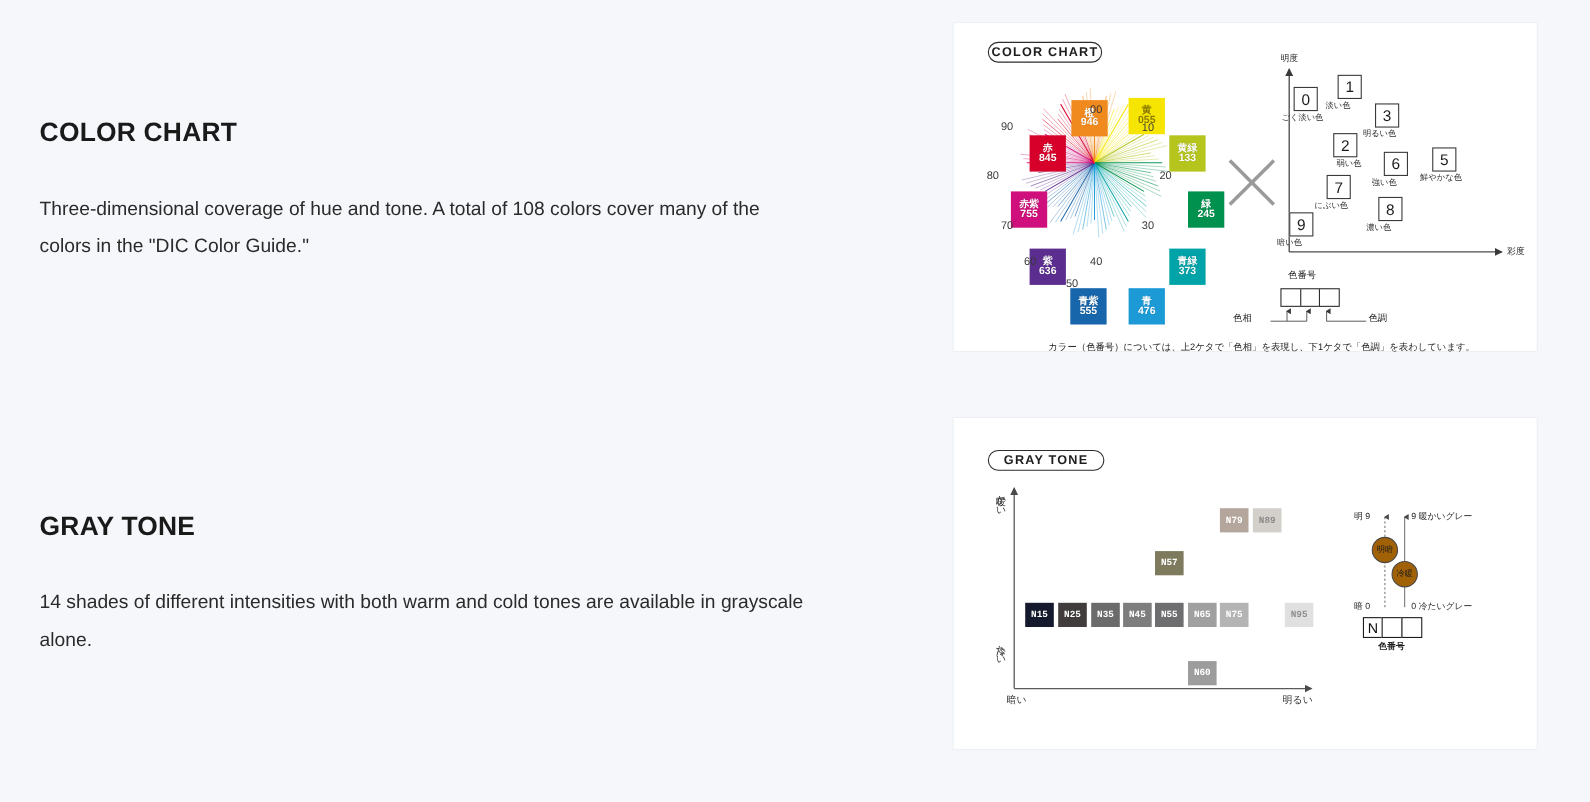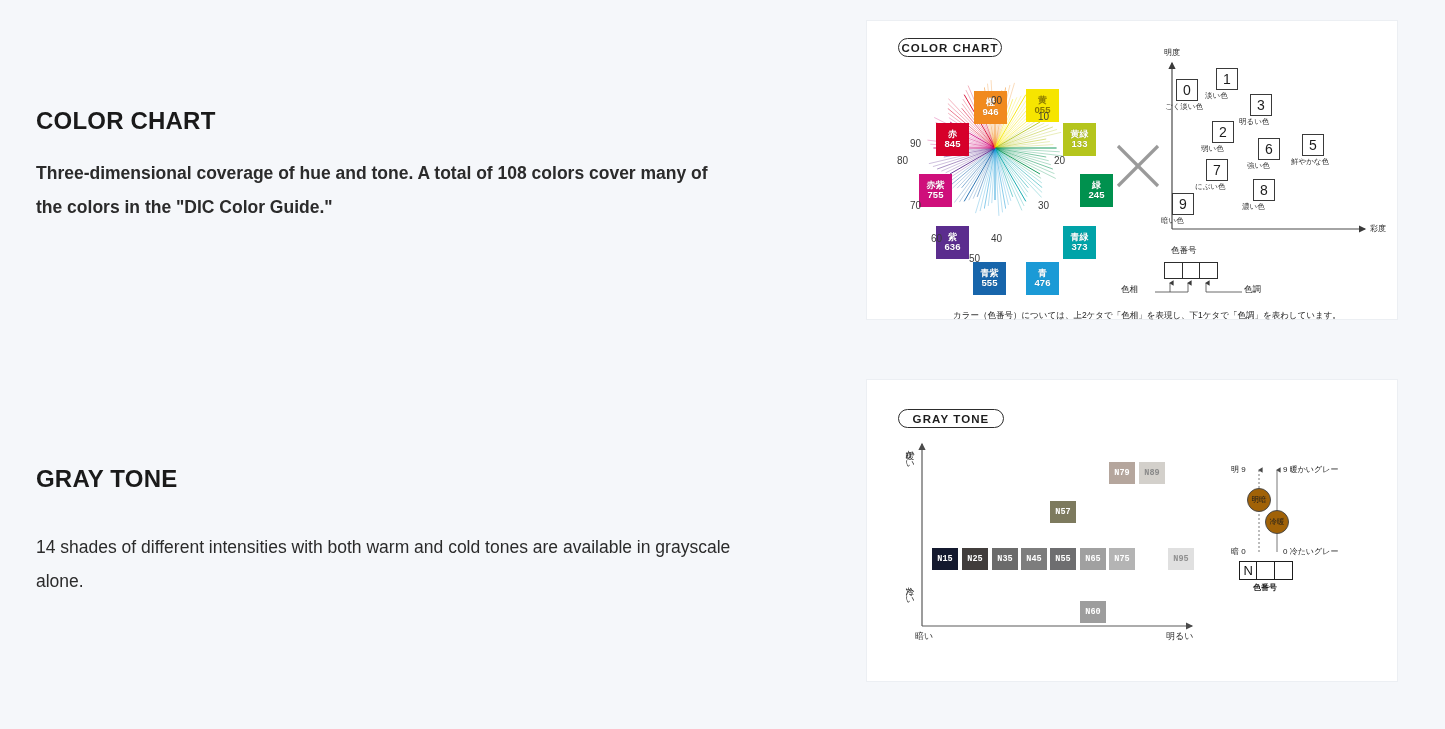--- a/index.html
+++ b/index.html
@@ -18,21 +18,21 @@
     position: absolute;
     font-size: 24px; font-weight: bold; color: #1a1a1a;
     letter-spacing: 0.2px;
   }
   .sec-body {
     position: absolute;
     font-size: 17.5px; color: #2b2b2b; line-height: 34px;
     width: 700px;
   }
   #title-color { top: 107px; }
-  #body-color  { top: 156px; font-weight: bold; }
+  #body-color  { top: 172px; }
   #title-gray  { top: 465px; }
   #body-gray   { top: 530px; }
 
   
   .card {
     position: absolute;
     background: #ffffff;
     border: 1px solid #eceff3;
   }
   #card-color { left: 866px; top: 20px; width: 532px; height: 300px; }
@@ -312,21 +312,21 @@
       <div id="wheel-hues">
           <div class="hue-num" style="left: 104px; top: 44px;">00</div>
           <div class="hue-num" style="left: 151px; top: 60px;">10</div>
           <div class="hue-num" style="left: 167px; top: 104px; text-align: center;">20</div>
           <div class="hue-num" style="left: 151px; top: 149px;">30</div>
           <div class="hue-num" style="left: 104px; top: 182px;">40</div>
           <div class="hue-num" style="left: 82px; top: 191px; margin-top: 11px;">50</div>
           <div class="hue-num" style="left: 44px; top: 182px;">60</div>
           <div class="hue-num" style="left: 23px; top: 149px;">70</div>
           <div class="hue-num" style="left: 10px; top: 104px;">80</div>
-          <div class="hue-num" style="left: 23px; top: 59px; margin-top: 28px;">90</div>
+          <div class="hue-num" style="left: 23px; top: 59px;">90</div>
         </div>
     </div>
 
     <svg id="xmark" viewBox="0 0 50 50">
       <line x1="5" y1="5" x2="45" y2="45" stroke="#9a9a9a" stroke-width="3.2"></line>
       <line x1="45" y1="5" x2="5" y2="45" stroke="#9a9a9a" stroke-width="3.2"></line>
     </svg>
 
     <div id="tone-grid">
       <svg width="225" height="200" viewBox="0 0 225 200" style="position:absolute;left:0;top:0;">
@@ -341,21 +341,21 @@
       <div class="axlabel" style="left:2px; top:-4px;">明度</div>
       <div class="axlabel" style="left:208px; top:172px;">彩度</div>
       <div id="tone-boxes">
           <div class="tbox" style="left: 14px; top: 28px;">0</div>
           <div class="tlab" style="left: 3px; top: 51px;">ごく淡い色</div>
           <div class="tbox" style="left: 54px; top: 17px;">1</div>
           <div class="tlab" style="left: 43px; top: 40px;">淡い色</div>
           <div class="tbox" style="left: 88px; top: 43px;">3</div>
           <div class="tlab" style="left: 77px; top: 66px;">明るい色</div>
           <div class="tbox" style="left: 50px; top: 70px;">2</div>
-          <div class="tlab" style="left: 39px; top: 93px;">弱い色</div>
+          <div class="tlab" style="left: 53px; top: 93px;">弱い色</div>
           <div class="tbox" style="left: 96px; top: 87px;">6</div>
           <div class="tlab" style="left: 85px; top: 110px;">強い色</div>
           <div class="tbox" style="left: 140px; top: 83px;">5</div>
           <div class="tlab" style="left: 129px; top: 106px;">鮮やかな色</div>
           <div class="tbox" style="left: 44px; top: 108px;">7</div>
           <div class="tlab" style="left: 33px; top: 131px;">にぶい色</div>
           <div class="tbox" style="left: 91px; top: 128px;">8</div>
           <div class="tlab" style="left: 80px; top: 151px;">濃い色</div>
           <div class="tbox" style="left: 10px; top: 142px;">9</div>
           <div class="tlab" style="left: -1px; top: 165px;">暗い色</div>

